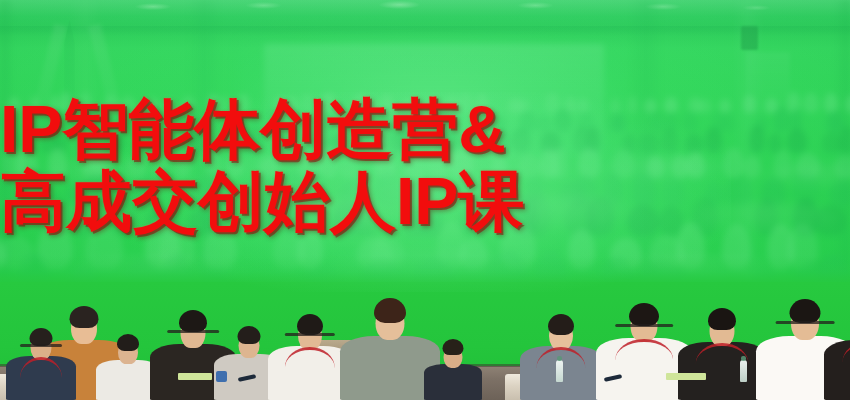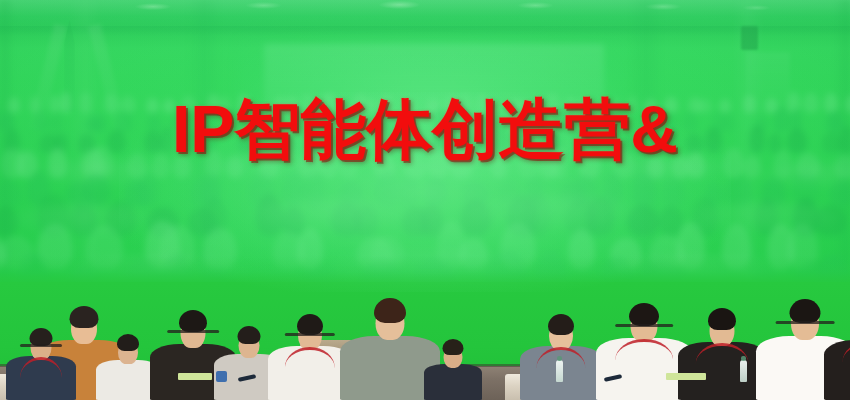--- a/index.html
+++ b/index.html
@@ -371,21 +371,21 @@
         rgba(39,203,70,.45) 60%,
         rgba(39,201,63,.85) 100%);
     pointer-events: none;
   }
 
   
   .text-block {
     position: absolute;
     left: 0; right: 0;
     top: 96px;
-    text-align: center;
+    text-align: left;
     z-index: 40;
   }
   .title-line {
     font-weight: 700;
     color: #f20d0d;
     letter-spacing: 0px;
     line-height: 1;
     white-space: nowrap;
     text-shadow:
       2px 2px 0 rgba(140,12,8,.55),
@@ -721,20 +721,21 @@
       </div>
 
     <div class="green-cast"></div>
     <div class="green-boost"></div>
   </div>
 
   <div class="text-bloom"></div>
 
   <div class="text-block">
     <div class="title-line title-1">IP智能体创造营&amp;</div>
+    <div class="title-line title-2">高成交创始人IP课</div>
   </div>
 
   <div class="strip-blend"></div>
   <div class="photo-strip">
     <div class="gs-wall"></div>
     <div class="gs-floor"></div>
     <div class="gs-floor-line"></div>
     <div class="gs-sidetable"></div>
 
     <div class="fg-table" style="left:-10px; width:300px;"></div>

